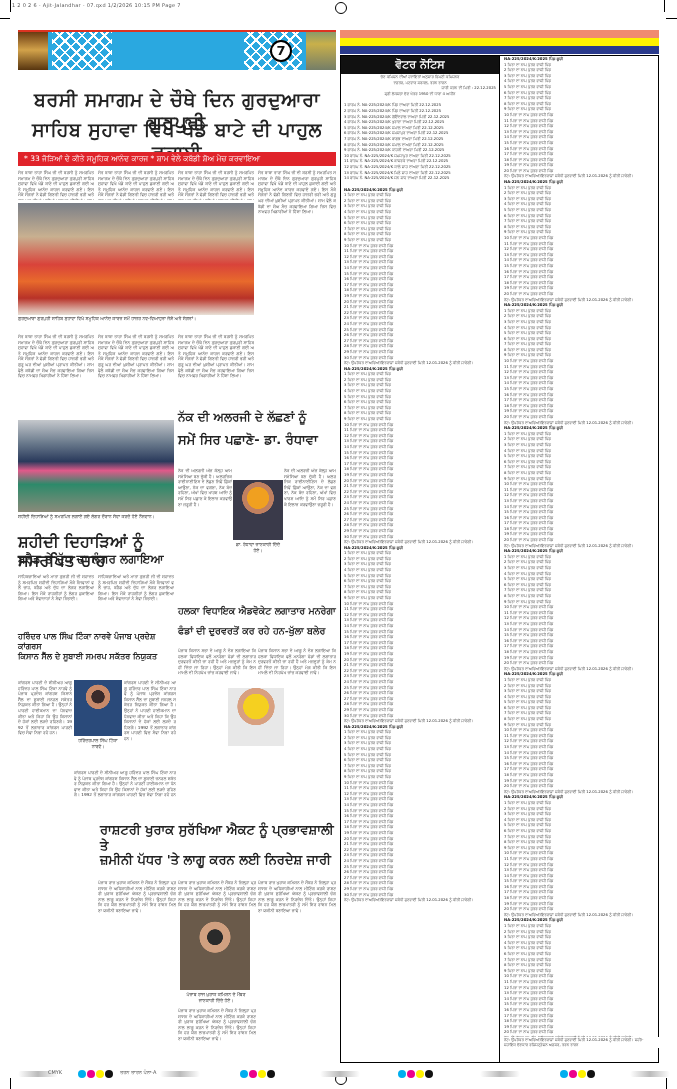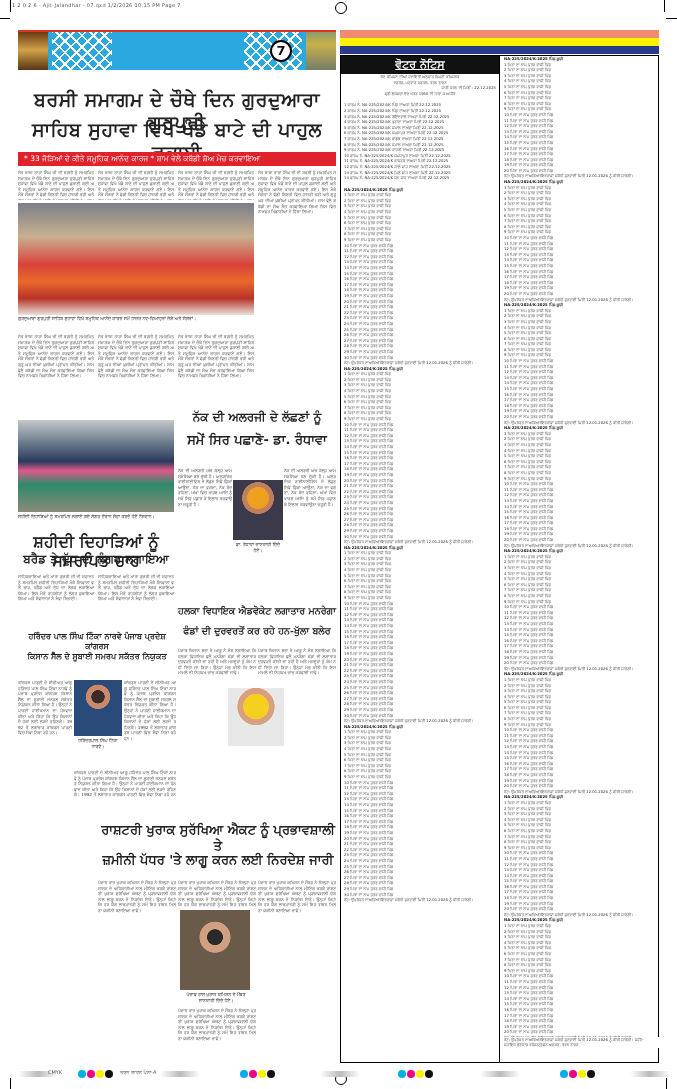--- a/index.html
+++ b/index.html
@@ -19,27 +19,27 @@
 .pill .t2{position:absolute;left:80px;top:4px;font-size:15px;font-weight:bold;color:#fff;background:#e0232a;padding:0 3px}
 .pill .sub1{position:absolute;left:10px;top:24px;font-size:5px;color:#fff}
 .pill .sub2{position:absolute;left:78px;top:24px;font-size:5px;color:#000}
 .pagenum{position:absolute;left:252px;top:8px;width:22px;height:22px;border-radius:50%;background:#fff;border:2px solid #000;font-weight:bold;font-size:13px;text-align:center;line-height:18px}
 
 .h1{position:absolute;left:18px;width:318px;text-align:center;font-weight:bold;color:#222}
 .redbar{position:absolute;left:18px;top:152px;width:318px;height:14px;background:#e0232a;color:#fff;font-size:7.5px;line-height:14px;padding-left:6px;white-space:nowrap;overflow:hidden}
 .col{position:absolute;font-size:4.2px;line-height:5.6px;color:#333;text-align:justify;overflow:hidden;word-break:break-all}
 .photo{position:absolute;overflow:hidden}
 .caption{position:absolute;font-size:4.5px;line-height:6px;color:#222;overflow:hidden}
-.subhead{position:absolute;text-align:center;font-weight:bold;color:#222}
+.subhead{position:absolute;text-align:left;font-weight:bold;color:#222}
 
 .stripes{position:absolute;left:340px;top:30px;width:319px}
 .stripes div{height:8px}
 .notice{position:absolute;left:340px;top:55px;width:319px;height:1008px;border:1px solid #000}
 .nleft{position:absolute;left:0;top:0;width:159px;height:100%;border-right:1px solid #000}
-.ntitle{background:#111;color:#fff;text-align:center;font-weight:bold;font-size:11px;height:18px;line-height:18px;text-decoration:underline}
+.ntitle{background:#111;color:#fff;text-align:center;font-weight:bold;font-size:11px;height:18px;line-height:18px;}
 .nline{font-size:3.8px;line-height:5.6px;color:#333;white-space:nowrap;overflow:hidden;padding:0 3px}
 .nline.b{font-weight:bold;color:#111}
 .cmyk{position:absolute;top:1070px;height:8px;display:flex;gap:1px}
 .cmyk span{width:8px;height:8px;border-radius:50%}
 .greybar{position:absolute;top:1071px;height:6px;border-radius:3px;background:linear-gradient(90deg,#fff,#bbb,#fff)}
 .footer-txt{position:absolute;top:1069px;font-size:5px;color:#555}
 </style>
 </head>
 <body>
 

